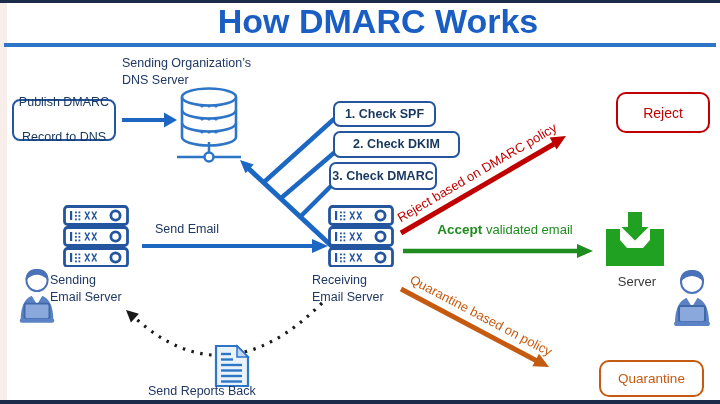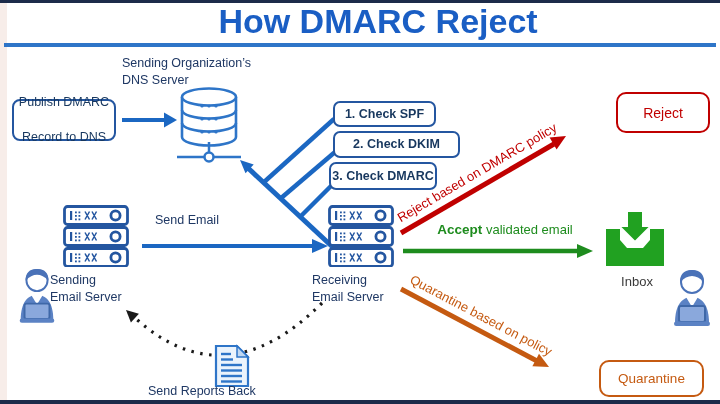--- a/index.html
+++ b/index.html
@@ -33,21 +33,21 @@
   .overlay { left:0; top:0; pointer-events:none; }
 </style>
 </head>
 <body>
 
 <div id="slide">
 
   <div class="abs edge-strip"></div>
   <div class="abs bar top"></div>
 
-  <div class="abs title">How DMARC Reject</div>
+  <div class="abs title">How DMARC Works</div>
   <div class="abs rule"></div>
 
   <svg class="abs overlay" width="720" height="404" viewBox="0 0 720 404">
     <g>
       <line x1="122" y1="120" x2="164" y2="120" stroke="#1b67c2" stroke-width="4"></line>
       <polygon points="164,112.5 164,127.5 177,120" fill="#1b67c2"></polygon>
     </g>
     <g>
       <line x1="338" y1="252" x2="248" y2="168" stroke="#1b67c2" stroke-width="5"></line>
       <polygon points="240,160 253.7,164.4 245.5,173.2" fill="#1b67c2"></polygon>
@@ -113,21 +113,21 @@
   <div class="abs rbox checkbox" style="left:333px; top:101px; width:103px; height:26px;">
     <div>1. Check SPF</div>
   </div>
   <div class="abs rbox checkbox" style="left:333px; top:131px; width:127px; height:27px;">
     <div>2. Check DKIM</div>
   </div>
   <div class="abs rbox checkbox" style="left:329px; top:162px; width:108px; height:28px;">
     <div>3. Check DMARC</div>
   </div>
 
-  <div class="abs lbl" style="left:155px; top:212px; width:110px;">Send Email</div>
+  <div class="abs lbl" style="left:155px; top:221px; width:110px;">Send Email</div>
 
   <svg class="abs" style="left:63px; top:205px;" width="66" height="62" viewBox="0 0 66 62">
     <g>
       <rect x="1.5" y="1.5" width="63" height="18" rx="3" fill="#fff" stroke="#2456a0" stroke-width="2.8"></rect>
       <rect x="7" y="6" width="2.2" height="9" fill="#2456a0"></rect>
       <g fill="#2456a0">
         <rect x="12" y="6.5" width="1.8" height="1.8"></rect>
           <rect x="15.5" y="6.5" width="1.8" height="1.8"></rect>
         <rect x="12" y="10" width="1.8" height="1.8"></rect>
           <rect x="15.5" y="10" width="1.8" height="1.8"></rect>
@@ -235,21 +235,21 @@
   </div>
 
   <div class="abs flowlabel accept" style="left:405px; top:222px; width:200px;">
     <b>Accept</b><span> validated email</span>
   </div>
 
   <svg class="abs" style="left:603px; top:209px;" width="64" height="60" viewBox="0 0 64 60">
     <path d="M3,20 H17 V31 L24,39 H40 L47,31 V20 H61 V57 H3 Z" fill="#21a121"></path>
     <path d="M24,2 H40 V17 H48 L32,33 L16,17 H24 Z" fill="#21a121" stroke="#fff" stroke-width="2"></path>
   </svg>
-  <div class="abs inboxlbl" style="left:602px; top:274px; width:70px;">Inbox</div>
+  <div class="abs inboxlbl" style="left:602px; top:274px; width:70px;">Server</div>
 
   <svg class="abs" style="left:668px; top:265px;" width="48" height="62" viewBox="0 0 48 62">
     <circle cx="24" cy="17" r="11" fill="#fff" stroke="#4a72b8" stroke-width="2"></circle>
     <path d="M12,17 Q12,5 24,5 Q36,5 36,17 Q30,11 24,11 Q18,11 12,17 Z" fill="#4a72b8"></path>
     <path d="M7,58 C7,40 14,32 24,32 C34,32 41,40 41,58 Z" fill="#5b82c4"></path>
     <path d="M18,32 L24,42 L30,32 Z" fill="#fff"></path>
     <rect x="11" y="41" width="26" height="16" rx="2" fill="#8aa8dc" stroke="#3f68a8" stroke-width="2"></rect>
     <rect x="6" y="56.5" width="36" height="4.5" rx="2.2" fill="#5b82c4"></rect>
   </svg>
 

